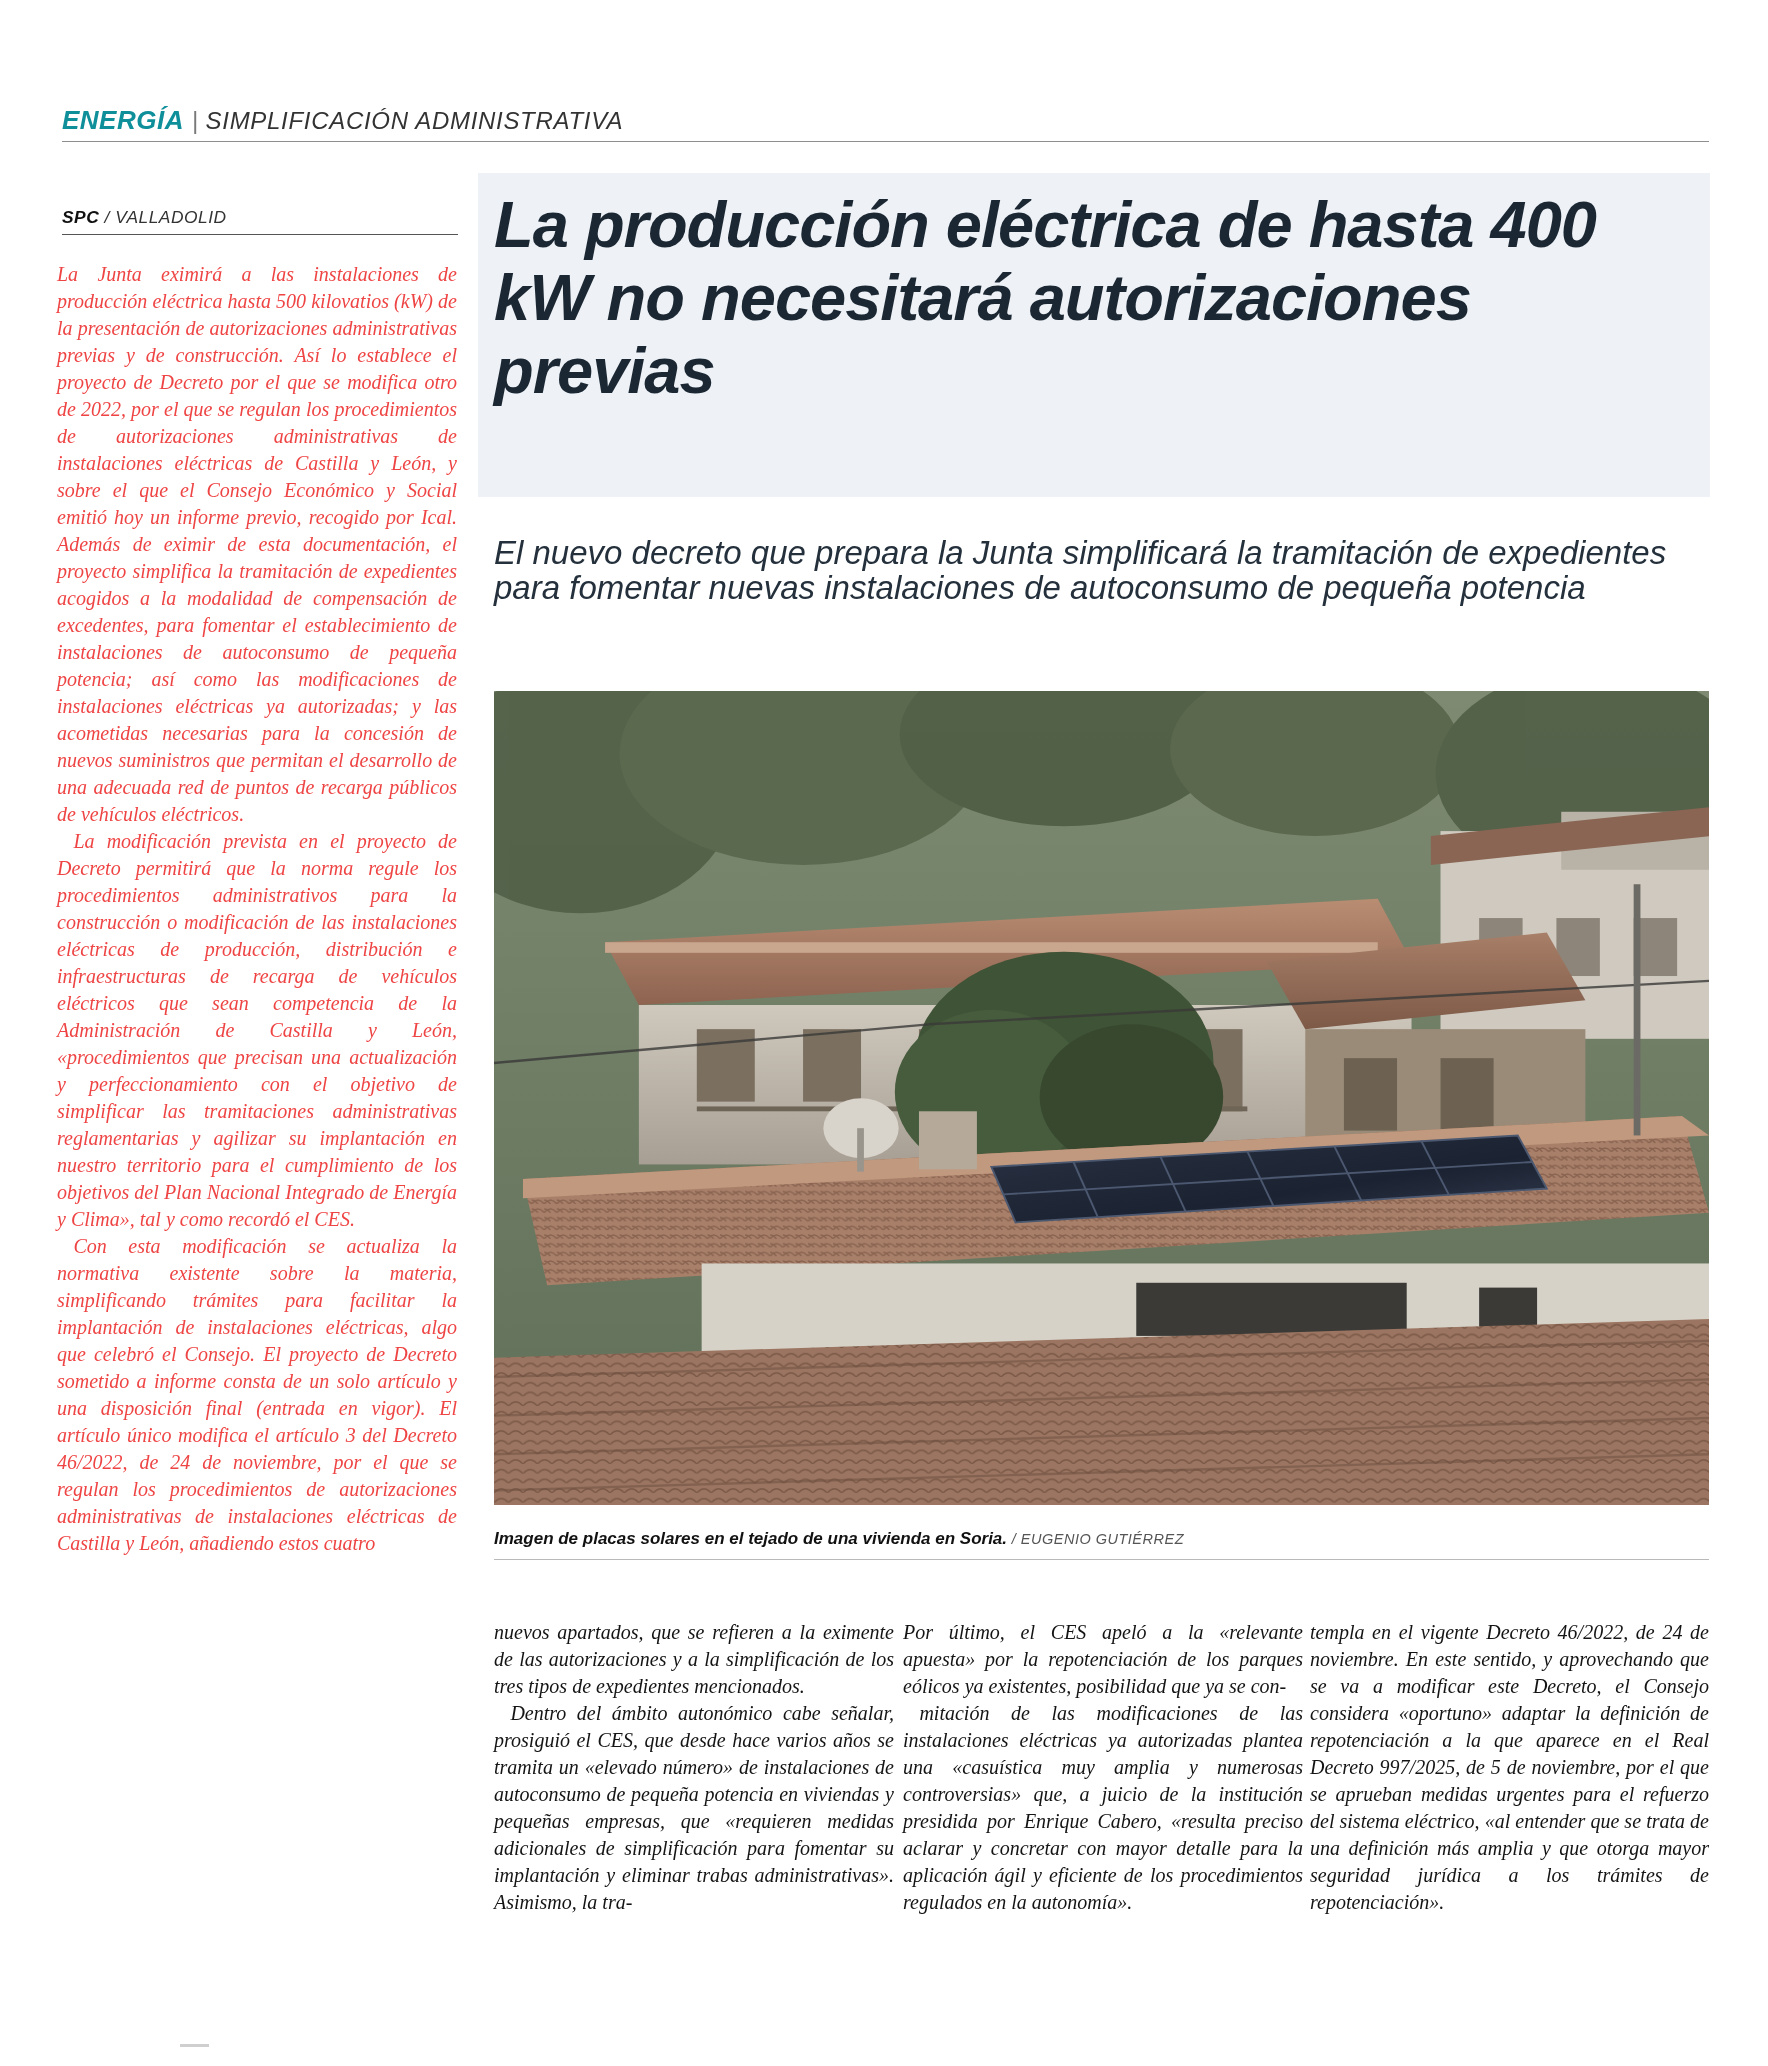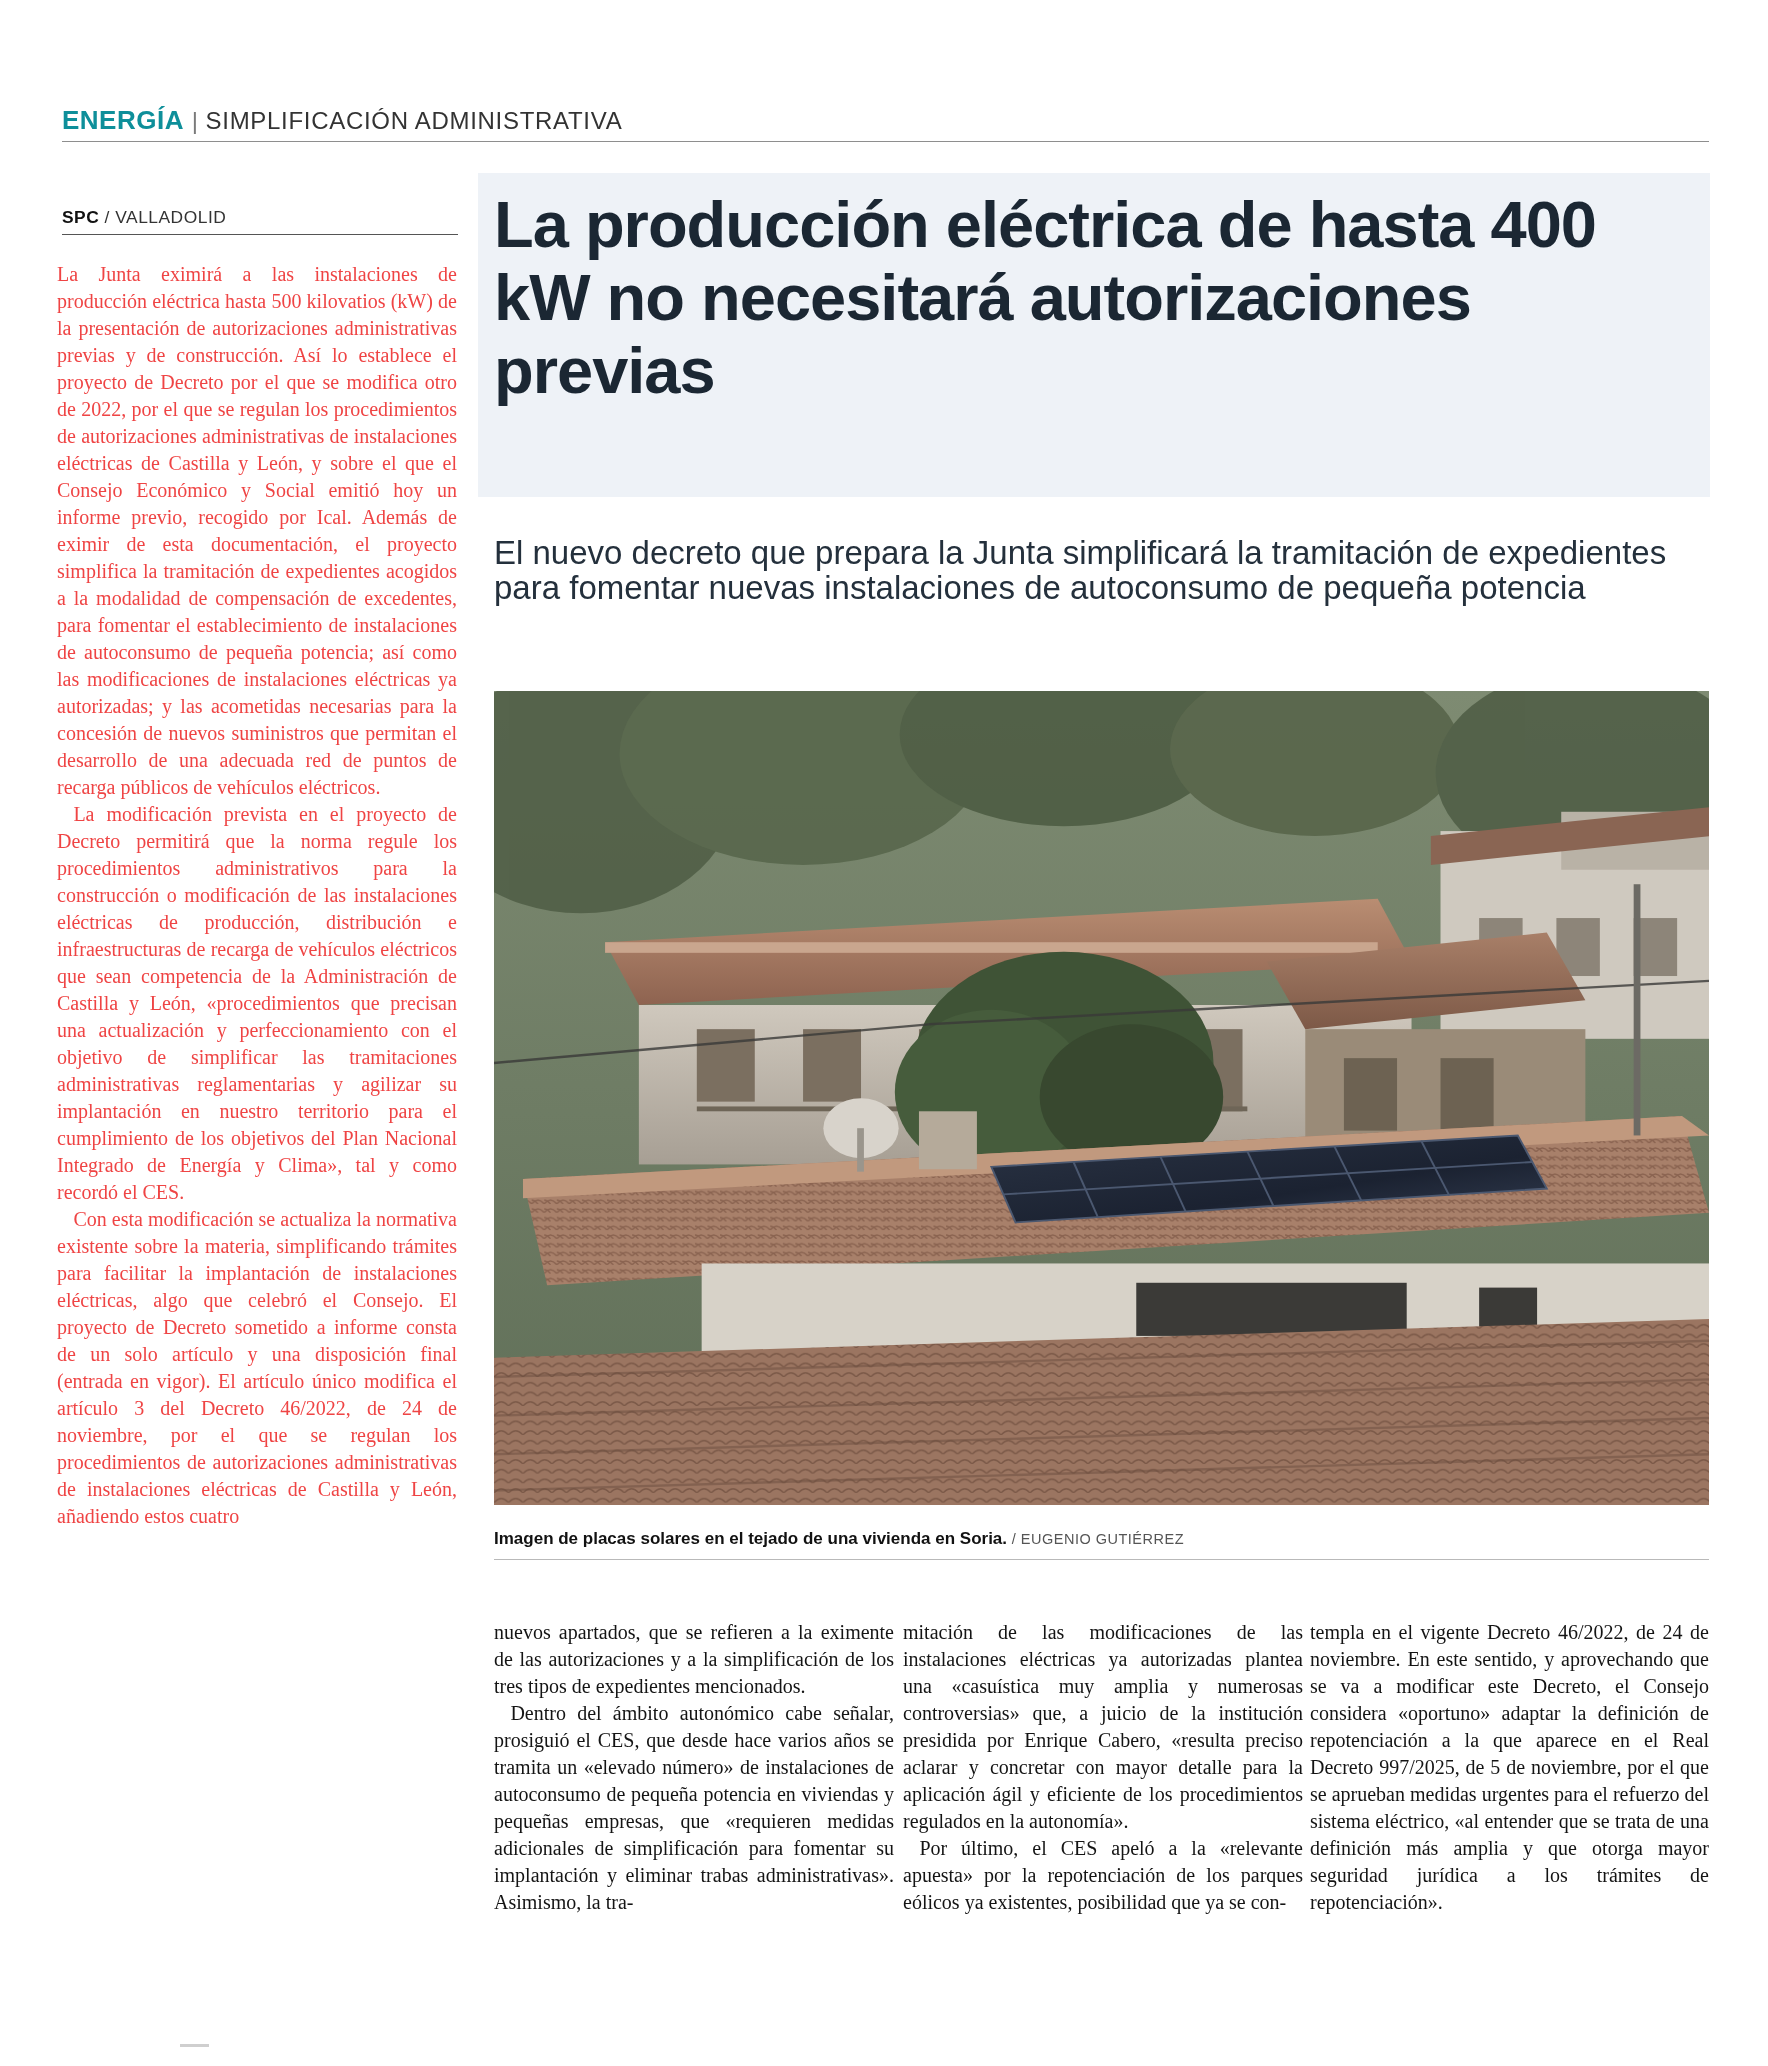--- a/index.html
+++ b/index.html
@@ -13,20 +13,21 @@
     font-family: "Liberation Serif", serif;
     color: #111111;
     position: relative;
     overflow: hidden;
   }
   .page {
     position: absolute;
     left: 0; top: 0;
     width: 1699px;
     height: 2066px;
+    font-style: italic;
   }
 
   
   .section-header {
     position: absolute;
     left: 62px;
     top: 105px;
     width: 1647px;
     display: flex;
     align-items: baseline;
@@ -335,22 +336,22 @@
     <span class="credit">/ EUGENIO GUTIÉRREZ</span>
   </div>
   <div class="caption-rule"></div>
 
   <div class="botcol" id="botcol-1">
     <p>nuevos apartados, que se refieren a la eximente de las autorizaciones y a la simplificación de los tres tipos de expedientes mencionados.</p>
     <p>Dentro del ámbito autonómico cabe señalar, prosiguió el CES, que desde hace varios años se tramita un «elevado número» de instalaciones de autoconsumo de pequeña potencia en viviendas y pequeñas empresas, que «requieren medidas adicionales de simplificación para fomentar su implantación y eliminar trabas administrativas». Asimismo, la tra-</p>
   </div>
 
   <div class="botcol" id="botcol-2">
+    <p>Por último, el CES apeló a la «relevante apuesta» por la repotenciación de los parques eólicos ya existentes, posibilidad que ya se con-</p>
     <p>mitación de las modificaciones de las instalaciones eléctricas ya autorizadas plantea una «casuística muy amplia y numerosas controversias» que, a juicio de la institución presidida por Enrique Cabero, «resulta preciso aclarar y concretar con mayor detalle para la aplicación ágil y eficiente de los procedimientos regulados en la autonomía».</p>
-    <p>Por último, el CES apeló a la «relevante apuesta» por la repotenciación de los parques eólicos ya existentes, posibilidad que ya se con-</p>
   </div>
 
   <div class="botcol" id="botcol-3">
     <p>templa en el vigente Decreto 46/2022, de 24 de noviembre. En este sentido, y aprovechando que se va a modificar este Decreto, el Consejo considera «oportuno» adaptar la definición de repotenciación a la que aparece en el Real Decreto 997/2025, de 5 de noviembre, por el que se aprueban medidas urgentes para el refuerzo del sistema eléctrico, «al entender que se trata de una definición más amplia y que otorga mayor seguridad jurídica a los trámites de repotenciación».</p>
   </div>
 
   <div class="bottom-mark"></div>
 </div>
 
 

